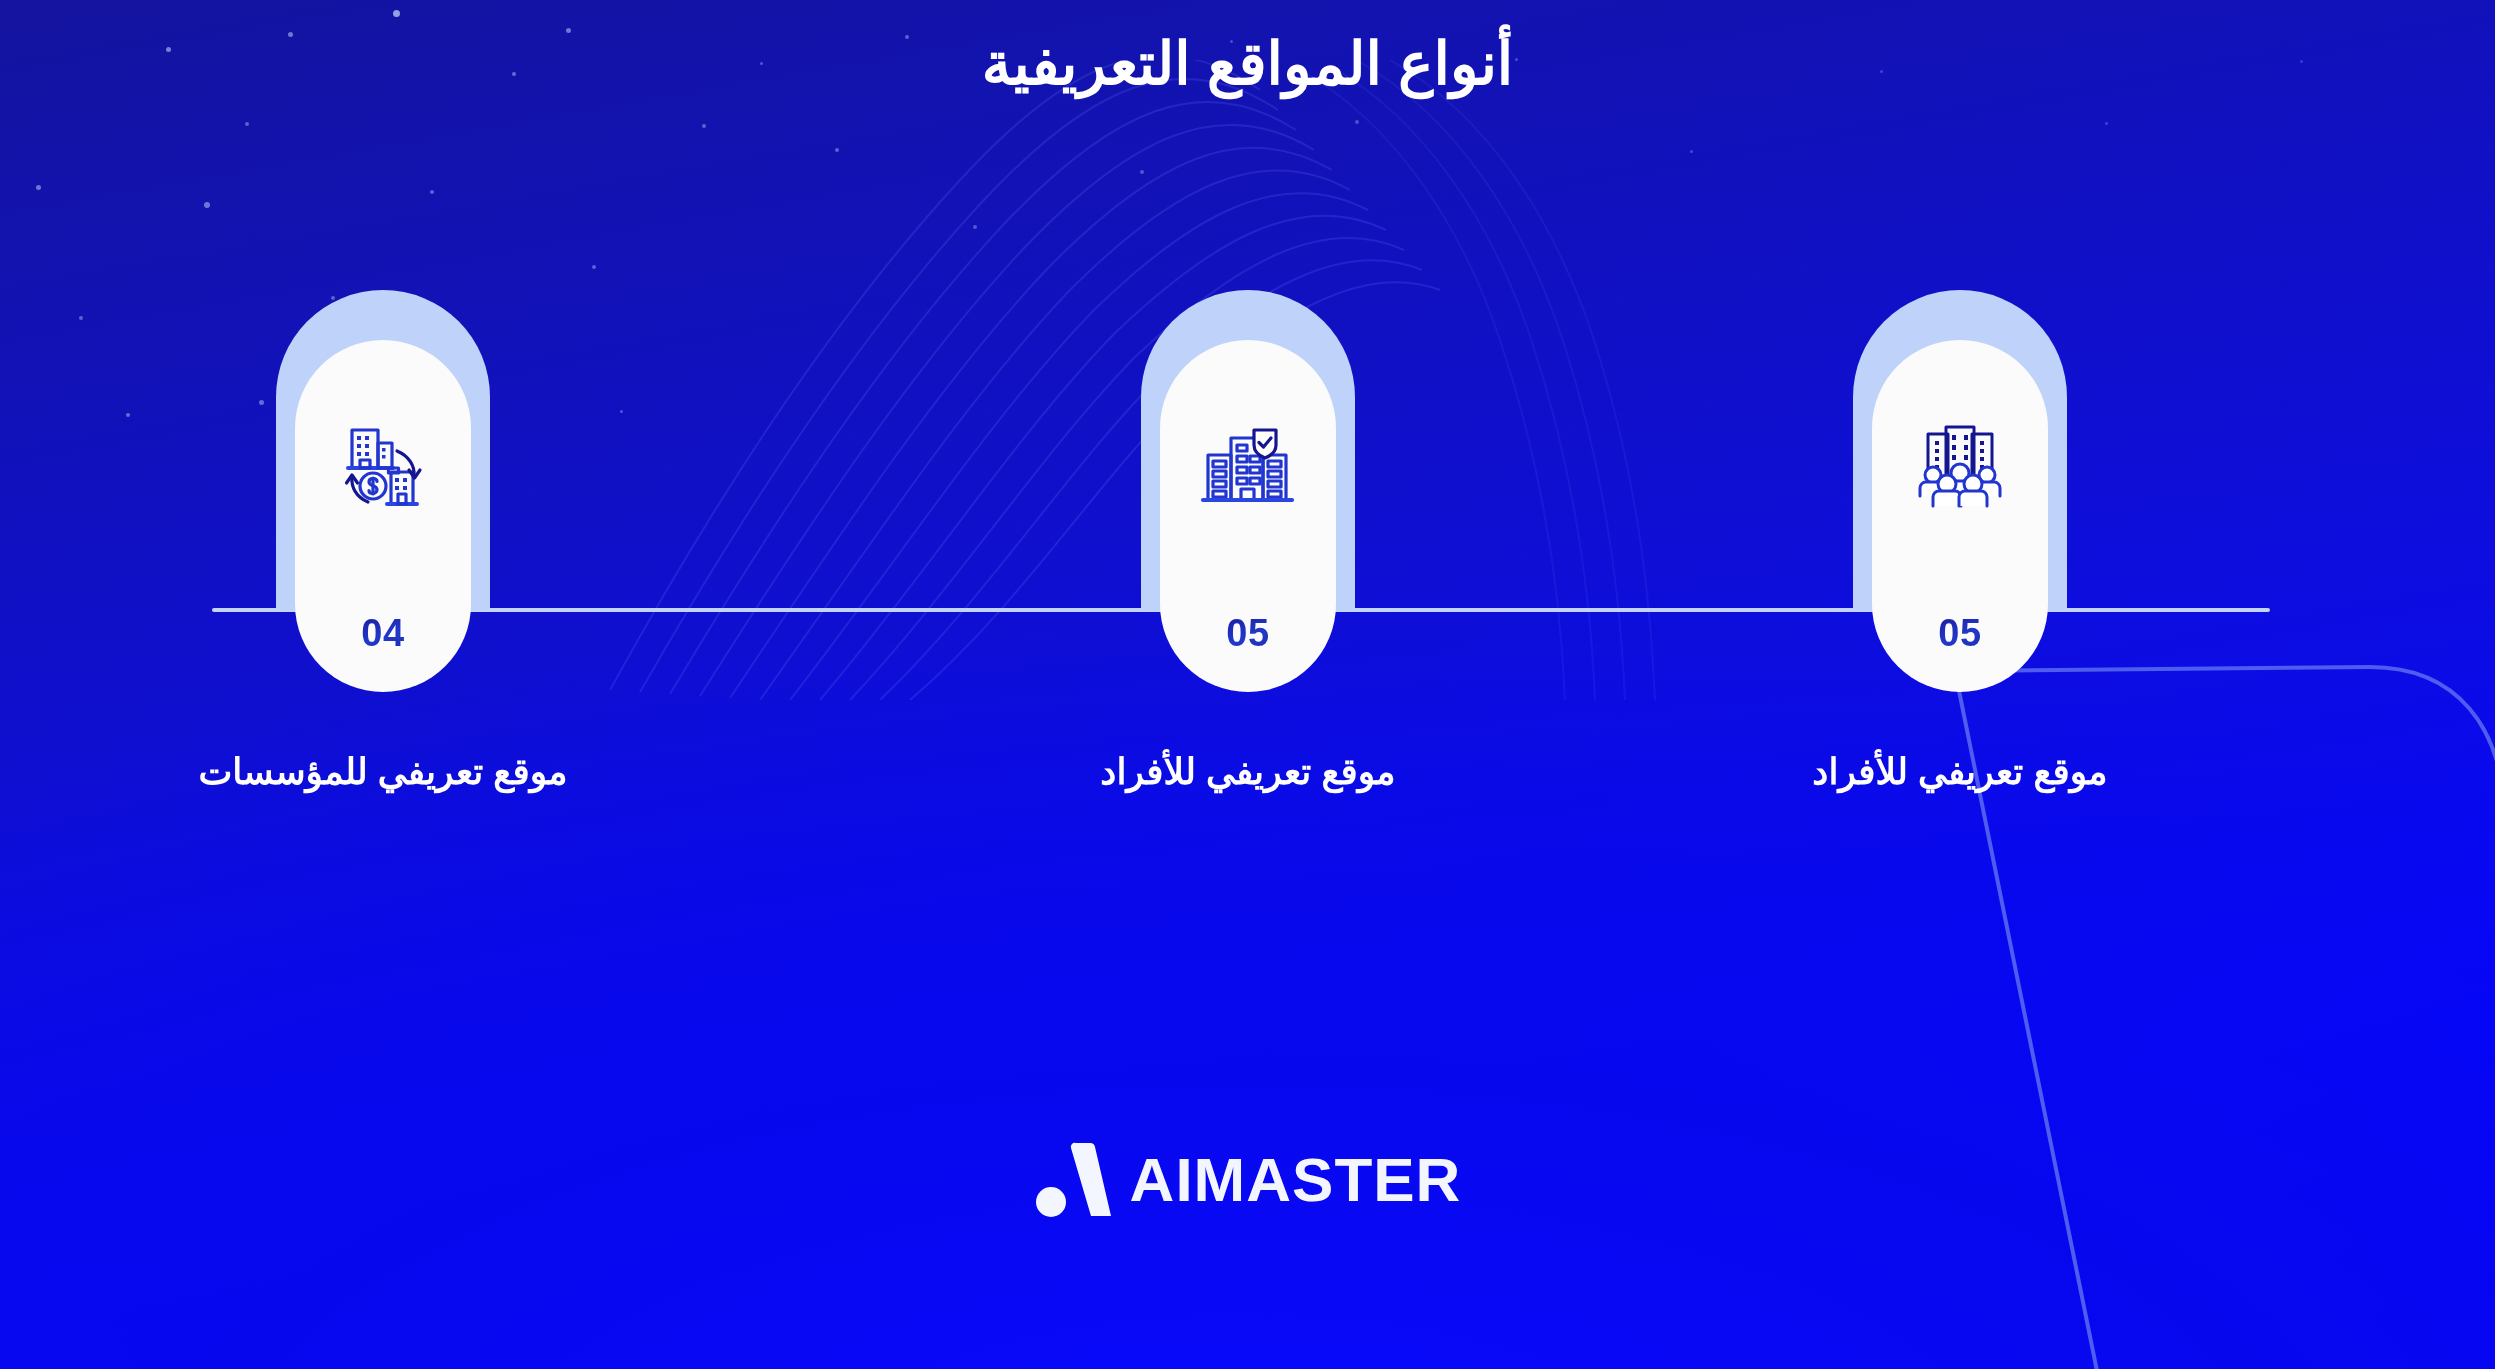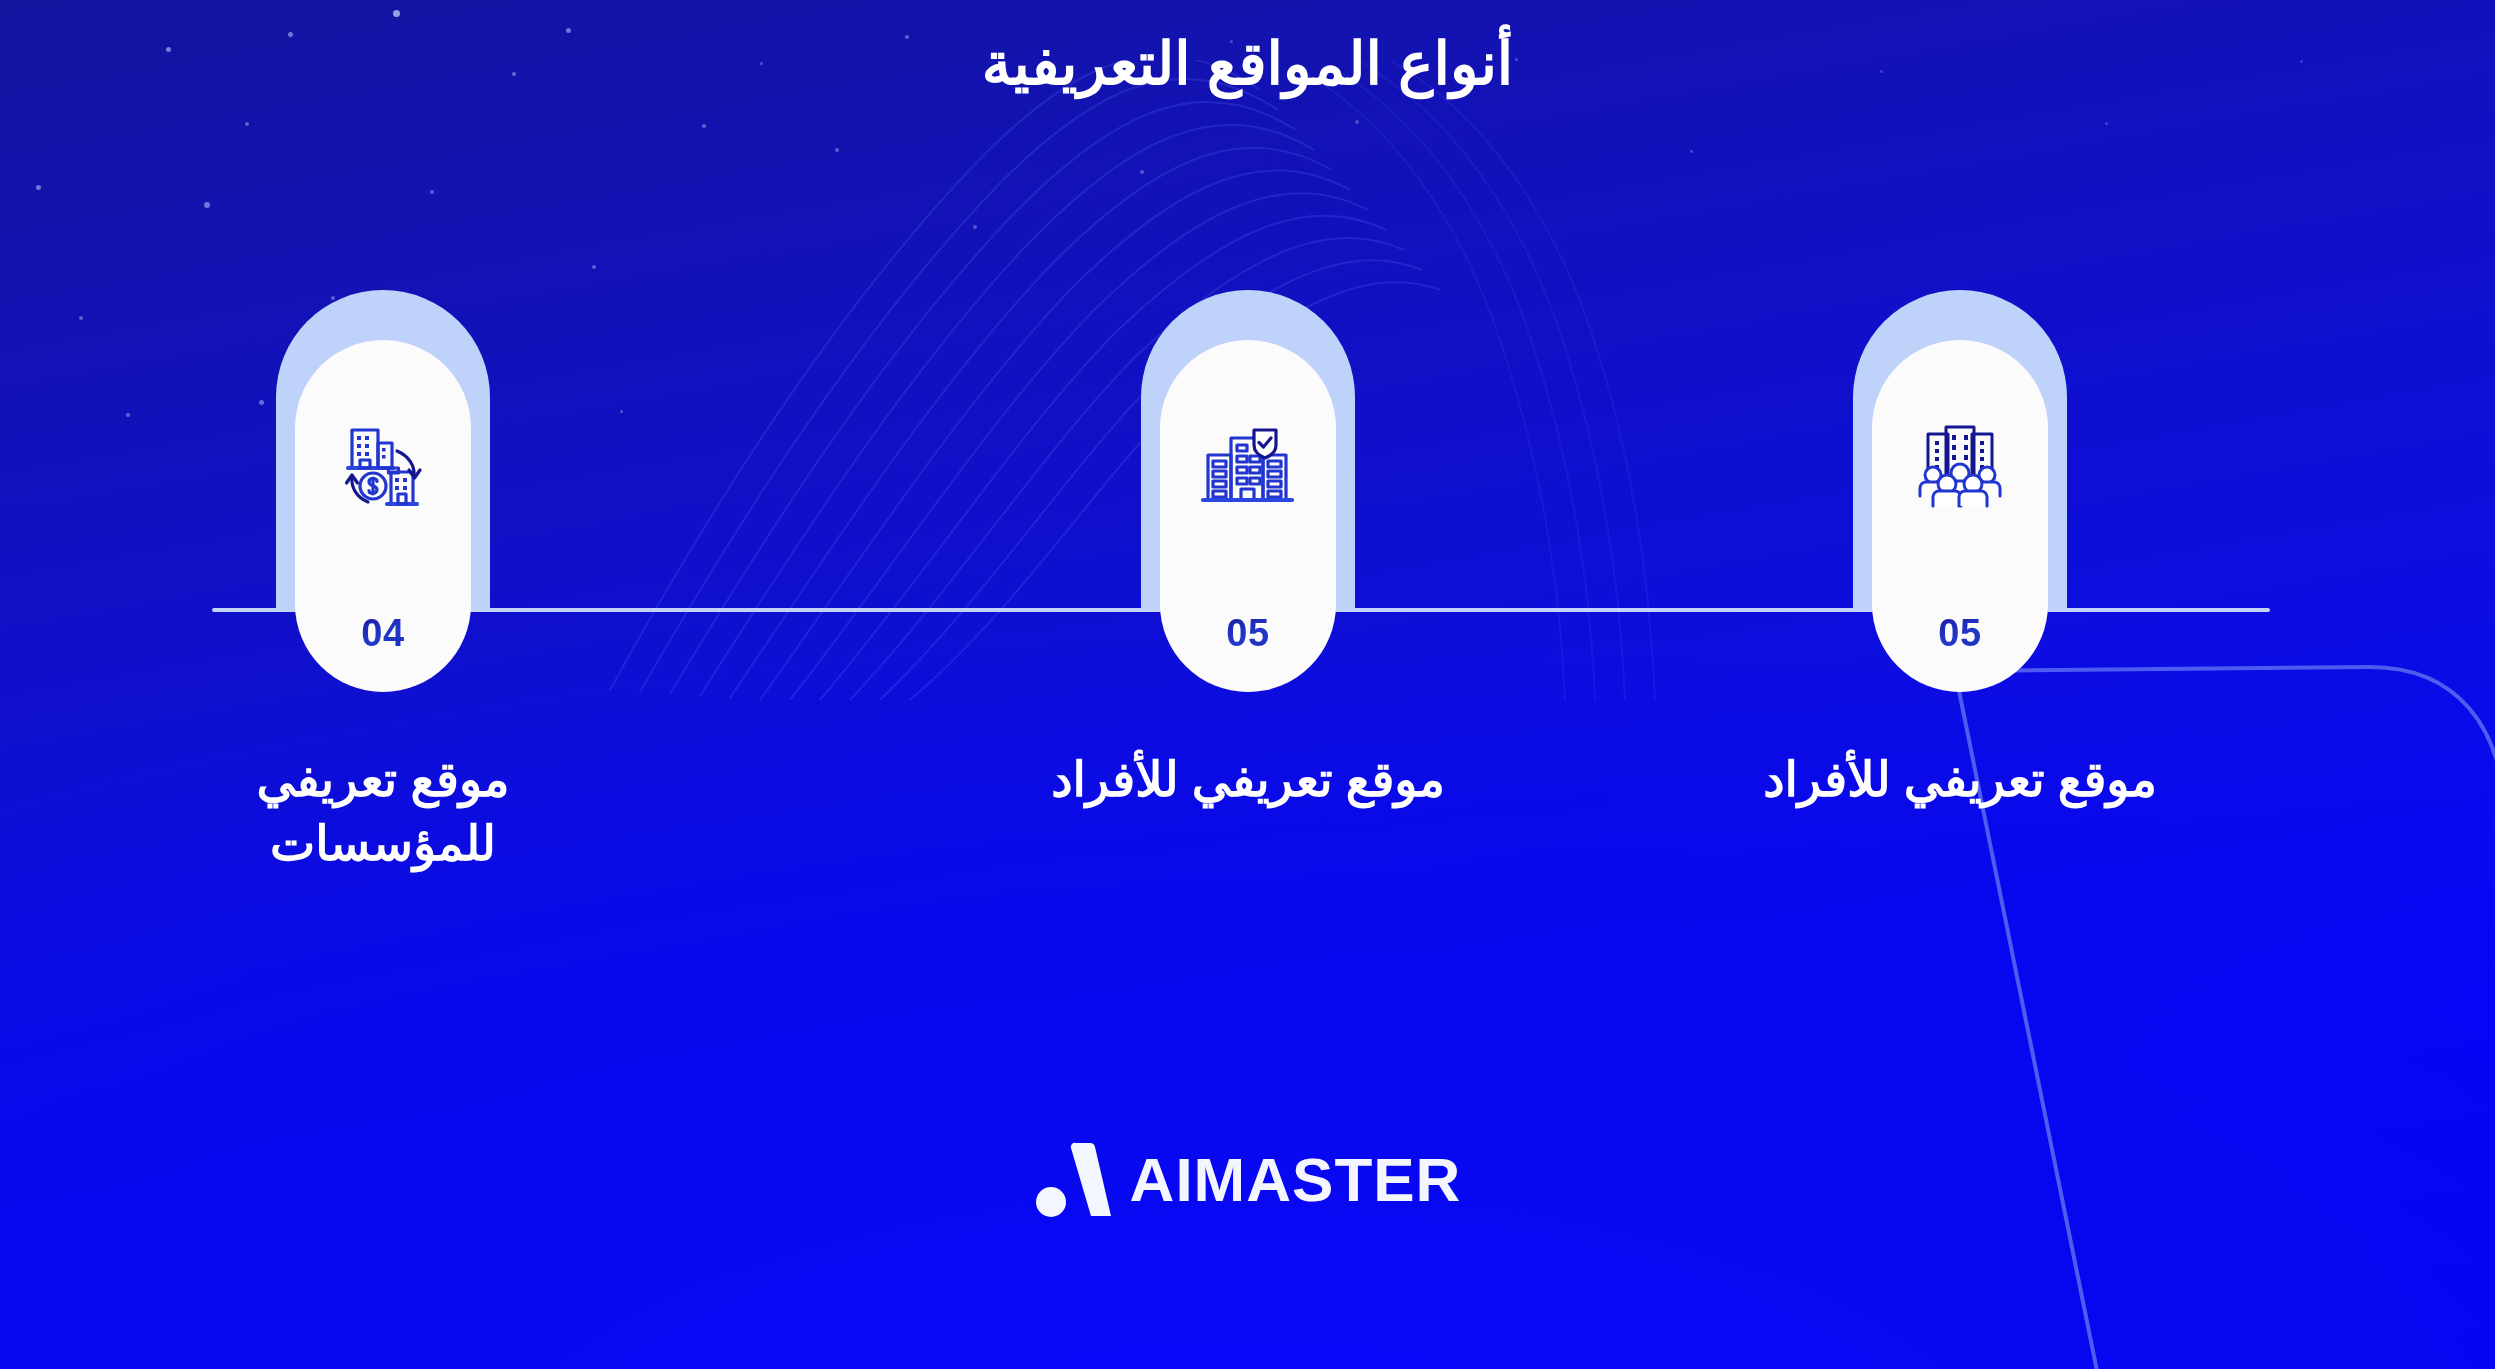--- a/index.html
+++ b/index.html
@@ -122,21 +122,21 @@
     margin-top:22px;
   }
 
   .caption {
     position:absolute;
     top:458px;
     left:-30px;
     width:400px;
     text-align:center;
     color:#ffffff;
-    font-size:48px;
+    font-size:36px;
     font-weight:bold;
     line-height:1.33;
     direction:rtl;
   }
 
   
   .logo {
     position:absolute;
     left:0; right:0;
     top:1140px;

